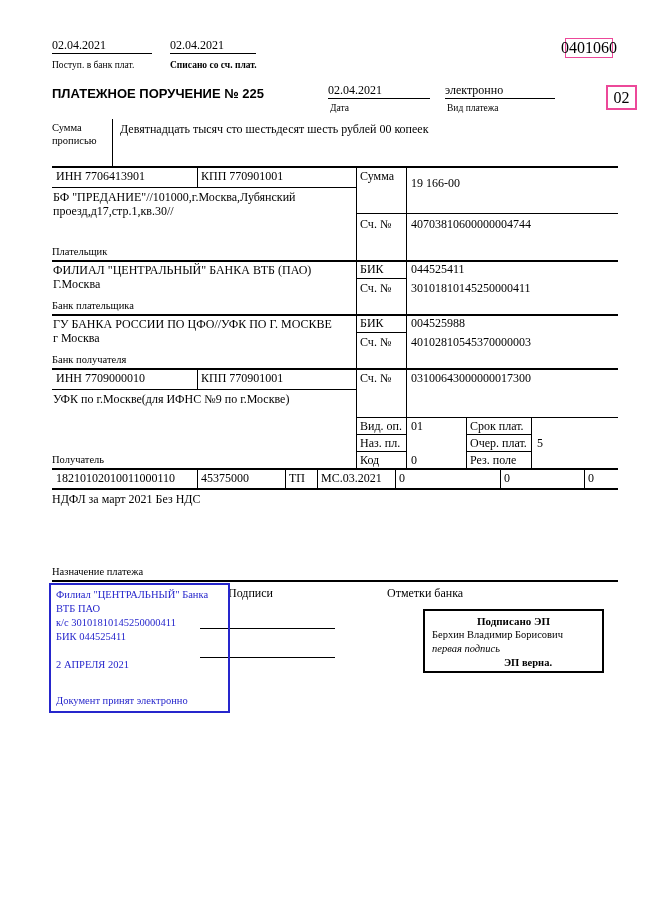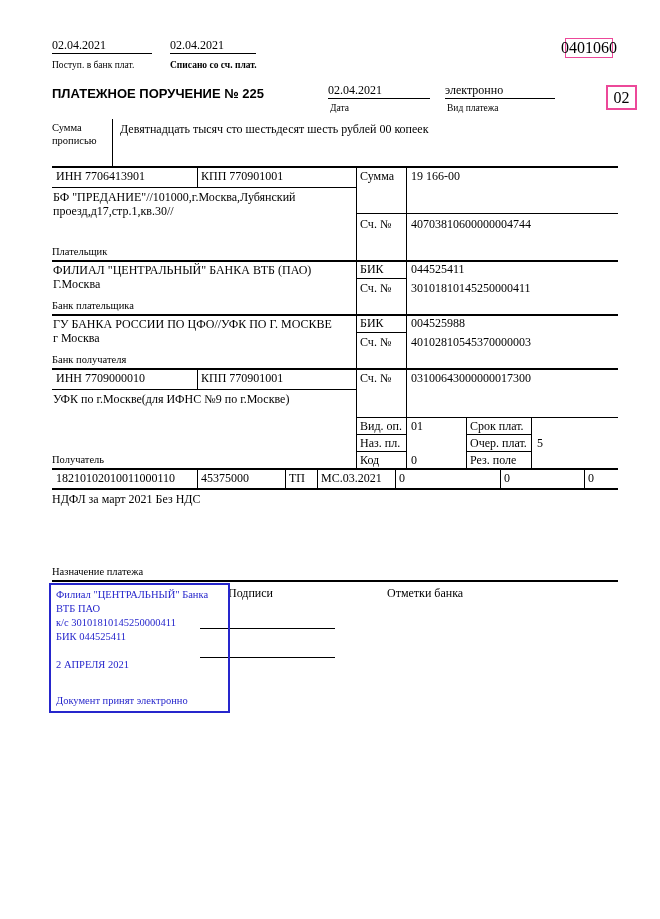--- a/index.html
+++ b/index.html
@@ -74,21 +74,21 @@
   <div class="vl" style="left:466px;top:417px;height:51px;"></div>
   <div class="vl" style="left:531px;top:417px;height:51px;"></div>
   <div class="hl" style="left:356px;top:434px;width:50px;"></div>
   <div class="hl" style="left:466px;top:434px;width:65px;"></div>
   <div class="hl" style="left:356px;top:451px;width:50px;"></div>
   <div class="hl" style="left:466px;top:451px;width:65px;"></div>
 
   <div class="t" style="left:56px;top:169px;">ИНН 7706413901</div>
   <div class="t" style="left:201px;top:169px;">КПП 770901001</div>
   <div class="t" style="left:360px;top:169px;">Сумма</div>
-  <div class="t" style="left:411px;top:169px;">19 166-00</div>
+  <div class="t" style="left:411px;top:176px;">19 166-00</div>
   <div class="t" style="left:53px;top:190px;">БФ "ПРЕДАНИЕ"//101000,г.Москва,Лубянский</div>
   <div class="t" style="left:53px;top:204px;">проезд,д17,стр.1,кв.30//</div>
   <div class="t" style="left:360px;top:217px;">Сч. №</div>
   <div class="t" style="left:411px;top:217px;">40703810600000004744</div>
   <div class="sec" style="left:52px;top:246px;">Плательщик</div>
 
   <div class="t" style="left:53px;top:263px;">ФИЛИАЛ "ЦЕНТРАЛЬНЫЙ" БАНКА ВТБ (ПАО)</div>
   <div class="t" style="left:53px;top:277px;">Г.Москва</div>
   <div class="t" style="left:360px;top:262px;">БИК</div>
   <div class="t" style="left:411px;top:262px;">044525411</div>
@@ -150,14 +150,20 @@
   <div class="stamp">
     <div>Филиал "ЦЕНТРАЛЬНЫЙ" Банка</div>
     <div>ВТБ ПАО</div>
     <div>к/с 30101810145250000411</div>
     <div>БИК 044525411</div>
     <div class="gap"></div>
     <div>2 АПРЕЛЯ 2021</div>
     <div class="bottomline">Документ принят электронно</div>
   </div>
 
+  <div class="epbox">
+    <div class="ttl">Подписано ЭП</div>
+    <div>Берхин Владимир Борисович</div>
+    <div class="it">первая подпись</div>
+    <div class="vf">ЭП верна.</div>
+  </div>
 
 </div>
 
 </body></html>

